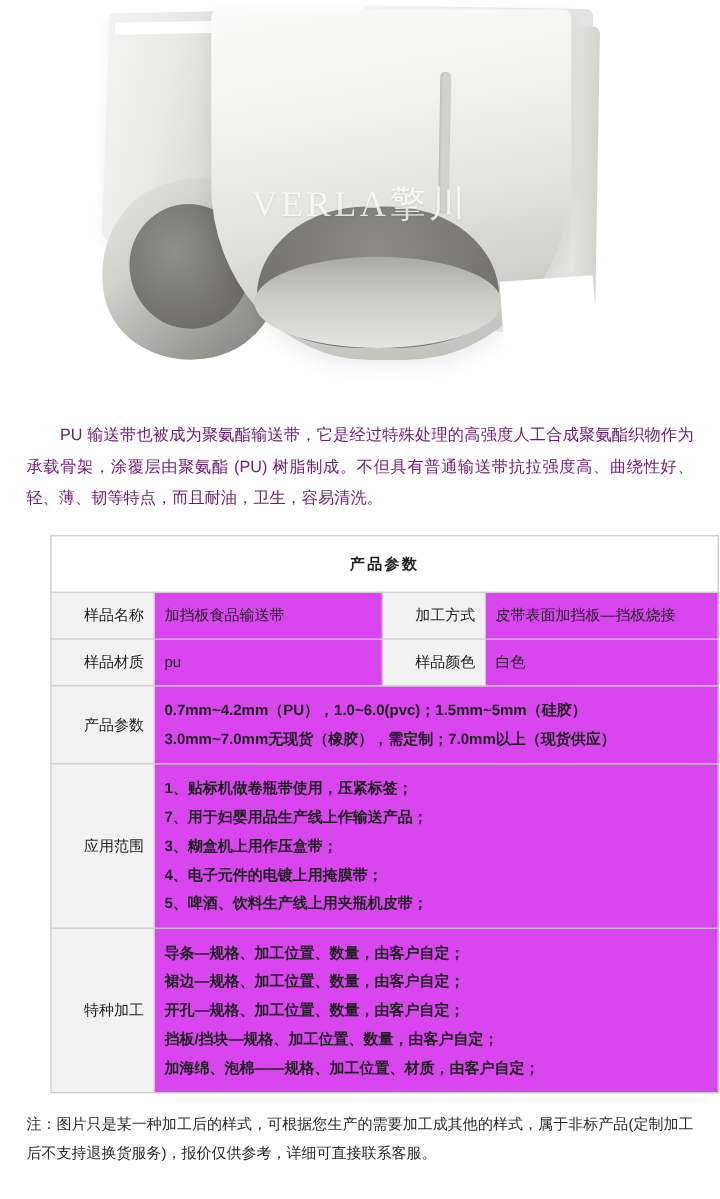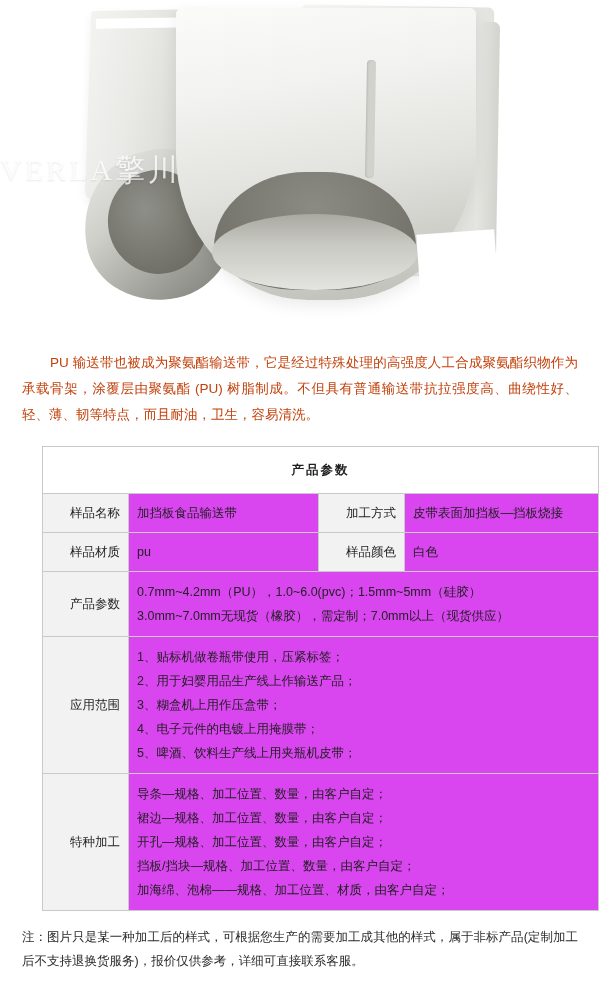--- a/index.html
+++ b/index.html
@@ -142,35 +142,35 @@
     height: 238px;
     background: linear-gradient(90deg, #e6e6e2 0%, #d3d3ce 100%);
     border-radius: 0 6px 10px 0;
     transform: rotate(1deg);
   }
   .watermark {
     position: absolute;
     left: 0;
     top: 150px;
     width: 600px;
-    text-align: left;
+    text-align: center;
     font-size: 30px;
     letter-spacing: 3px;
     color: rgba(255,255,255,0.80);
     font-family: "Liberation Serif", serif;
     text-shadow: 0 1px 2px rgba(0,0,0,0.10);
     pointer-events: none;
   }
 
   
   .intro {
     margin: 10px 22px 18px 22px;
     font-size: 13.5px;
     line-height: 26px;
-    color: #c2410c;
+    color: #701a75;
     text-align: justify;
     text-indent: 28px;
   }
 
   
   .table-wrap {
     margin: 0 22px;
     padding-left: 20px;
   }
   table.spec {
@@ -199,20 +199,21 @@
     width: 86px;
     font-size: 12.5px;
     color: #1f1f1f;
   }
   .val {
     background: #d946ef;
   }
   .val p {
     margin: 0;
     line-height: 24px;
+    font-weight: bold;
   }
   .col-a { width: 86px; }
   .col-b { width: 190px; }
   .col-c { width: 86px; }
   .col-d { width: 194px; }
 
   
   .note {
     margin: 14px 22px 20px 22px;
     font-size: 12.5px;
@@ -277,21 +278,21 @@
           <td class="val" colspan="3">
             <p>0.7mm~4.2mm（PU），1.0~6.0(pvc)；1.5mm~5mm（硅胶）</p>
             <p>3.0mm~7.0mm无现货（橡胶），需定制；7.0mm以上（现货供应）</p>
           </td>
         </tr>
 
         <tr>
           <td class="lbl">应用范围</td>
           <td class="val" colspan="3">
             <p>1、贴标机做卷瓶带使用，压紧标签；</p>
-            <p>2、用于妇婴用品生产线上作输送产品；</p>
+            <p>7、用于妇婴用品生产线上作输送产品；</p>
             <p>3、糊盒机上用作压盒带；</p>
             <p> 4、电子元件的电镀上用掩膜带；</p>
             <p>5、啤酒、饮料生产线上用夹瓶机皮带；</p>
           </td>
         </tr>
 
         <tr>
           <td class="lbl">特种加工</td>
           <td class="val" colspan="3">
             <p>导条—规格、加工位置、数量，由客户自定；</p>

